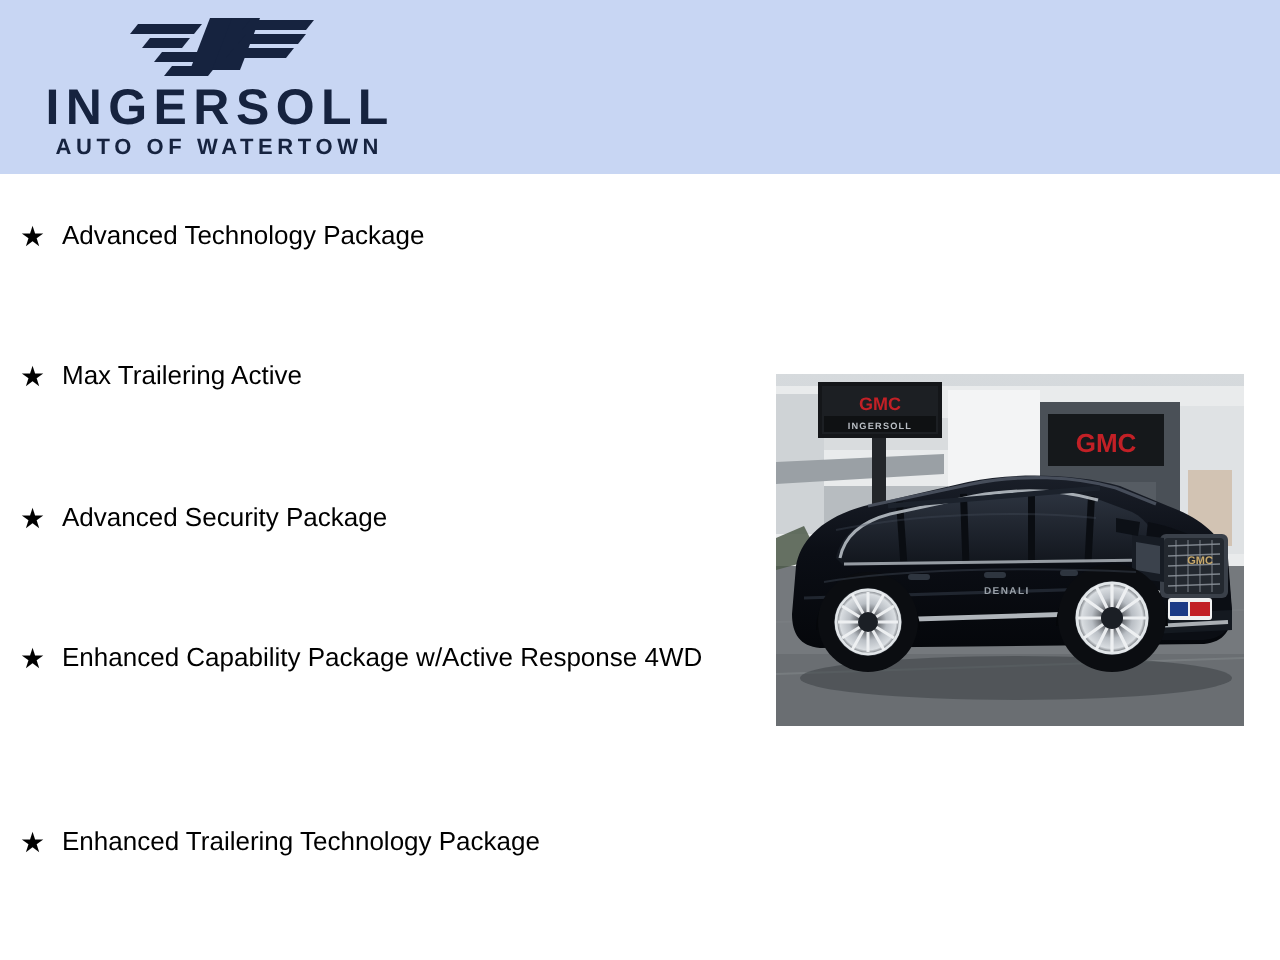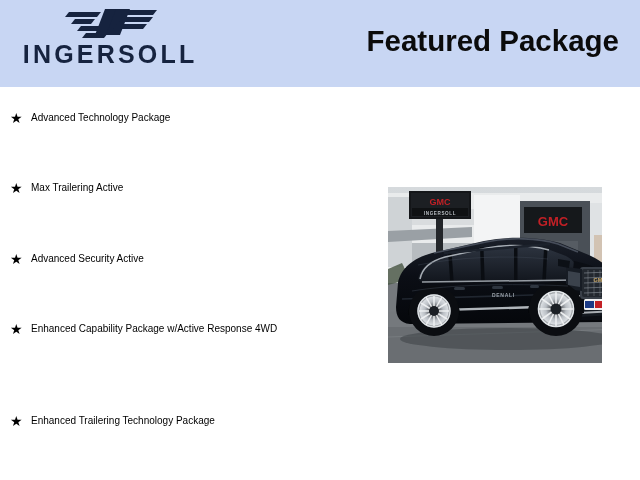--- a/index.html
+++ b/index.html
@@ -116,37 +116,37 @@
   .bullet-star {
     flex: 0 0 auto;
     width: 21px;
     font-size: 14px;
     line-height: 22px;
     color: #000000;
     text-align: left;
   }
   .feature-text {
     flex: 1 1 auto;
-    font-size: 10px;
+    font-size: 13px;
     line-height: 22px;
     color: #000000;
   }
 
   .fi-0 { top: 20px; }
   .fi-1 { top: 90px; }
   .fi-2 { top: 161px; }
   .fi-3 { top: 231px; }
   .fi-4 { top: 323px; }
 
   
   .vehicle-photo {
     position: absolute;
     left: 388px;
     top: 100px;
-    width: 214px;
+    width: 234px;
     height: 176px;
     overflow: hidden;
     background: #fef9c3;
   }
   .vehicle-photo svg {
     display: block;
     width: 234px;
     height: 176px;
   }
 </style>
@@ -168,44 +168,44 @@
 
           <path d="M50 5 L64 5 L54 31 L40 31 Z"></path>
           <path d="M61 5 L75 5 L65 31 L51 31 Z"></path>
 
           <path d="M70 6 L102 6 L98 11 L66 11 Z"></path>
           <path d="M68 13 L98 13 L94 18 L64 18 Z"></path>
           <path d="M62 20 L92 20 L88 25 L58 25 Z"></path>
         </g>
       </svg>
       <div class="logo-wordmark">INGERSOLL</div>
+      <div class="logo-subtitle">AUTO OF WATERTOWN</div>
     </div>
 
-    <div class="header-title">Featured Package</div>
 
   </div>
 </div>
 
 <div class="content">
 
   <ul class="feature-list">
 
     <li class="feature-item fi-0">
       <span class="bullet-star">★</span>
       <span class="feature-text">Advanced Technology Package</span>
     </li>
 
     <li class="feature-item fi-1">
       <span class="bullet-star">★</span>
       <span class="feature-text">Max Trailering Active</span>
     </li>
 
     <li class="feature-item fi-2">
       <span class="bullet-star">★</span>
-      <span class="feature-text">Advanced Security Active</span>
+      <span class="feature-text">Advanced Security Package</span>
     </li>
 
     <li class="feature-item fi-3">
       <span class="bullet-star">★</span>
       <span class="feature-text">Enhanced Capability Package w/Active Response 4WD</span>
     </li>
 
     <li class="feature-item fi-4">
       <span class="bullet-star">★</span>
       <span class="feature-text">Enhanced Trailering Technology Package</span>

